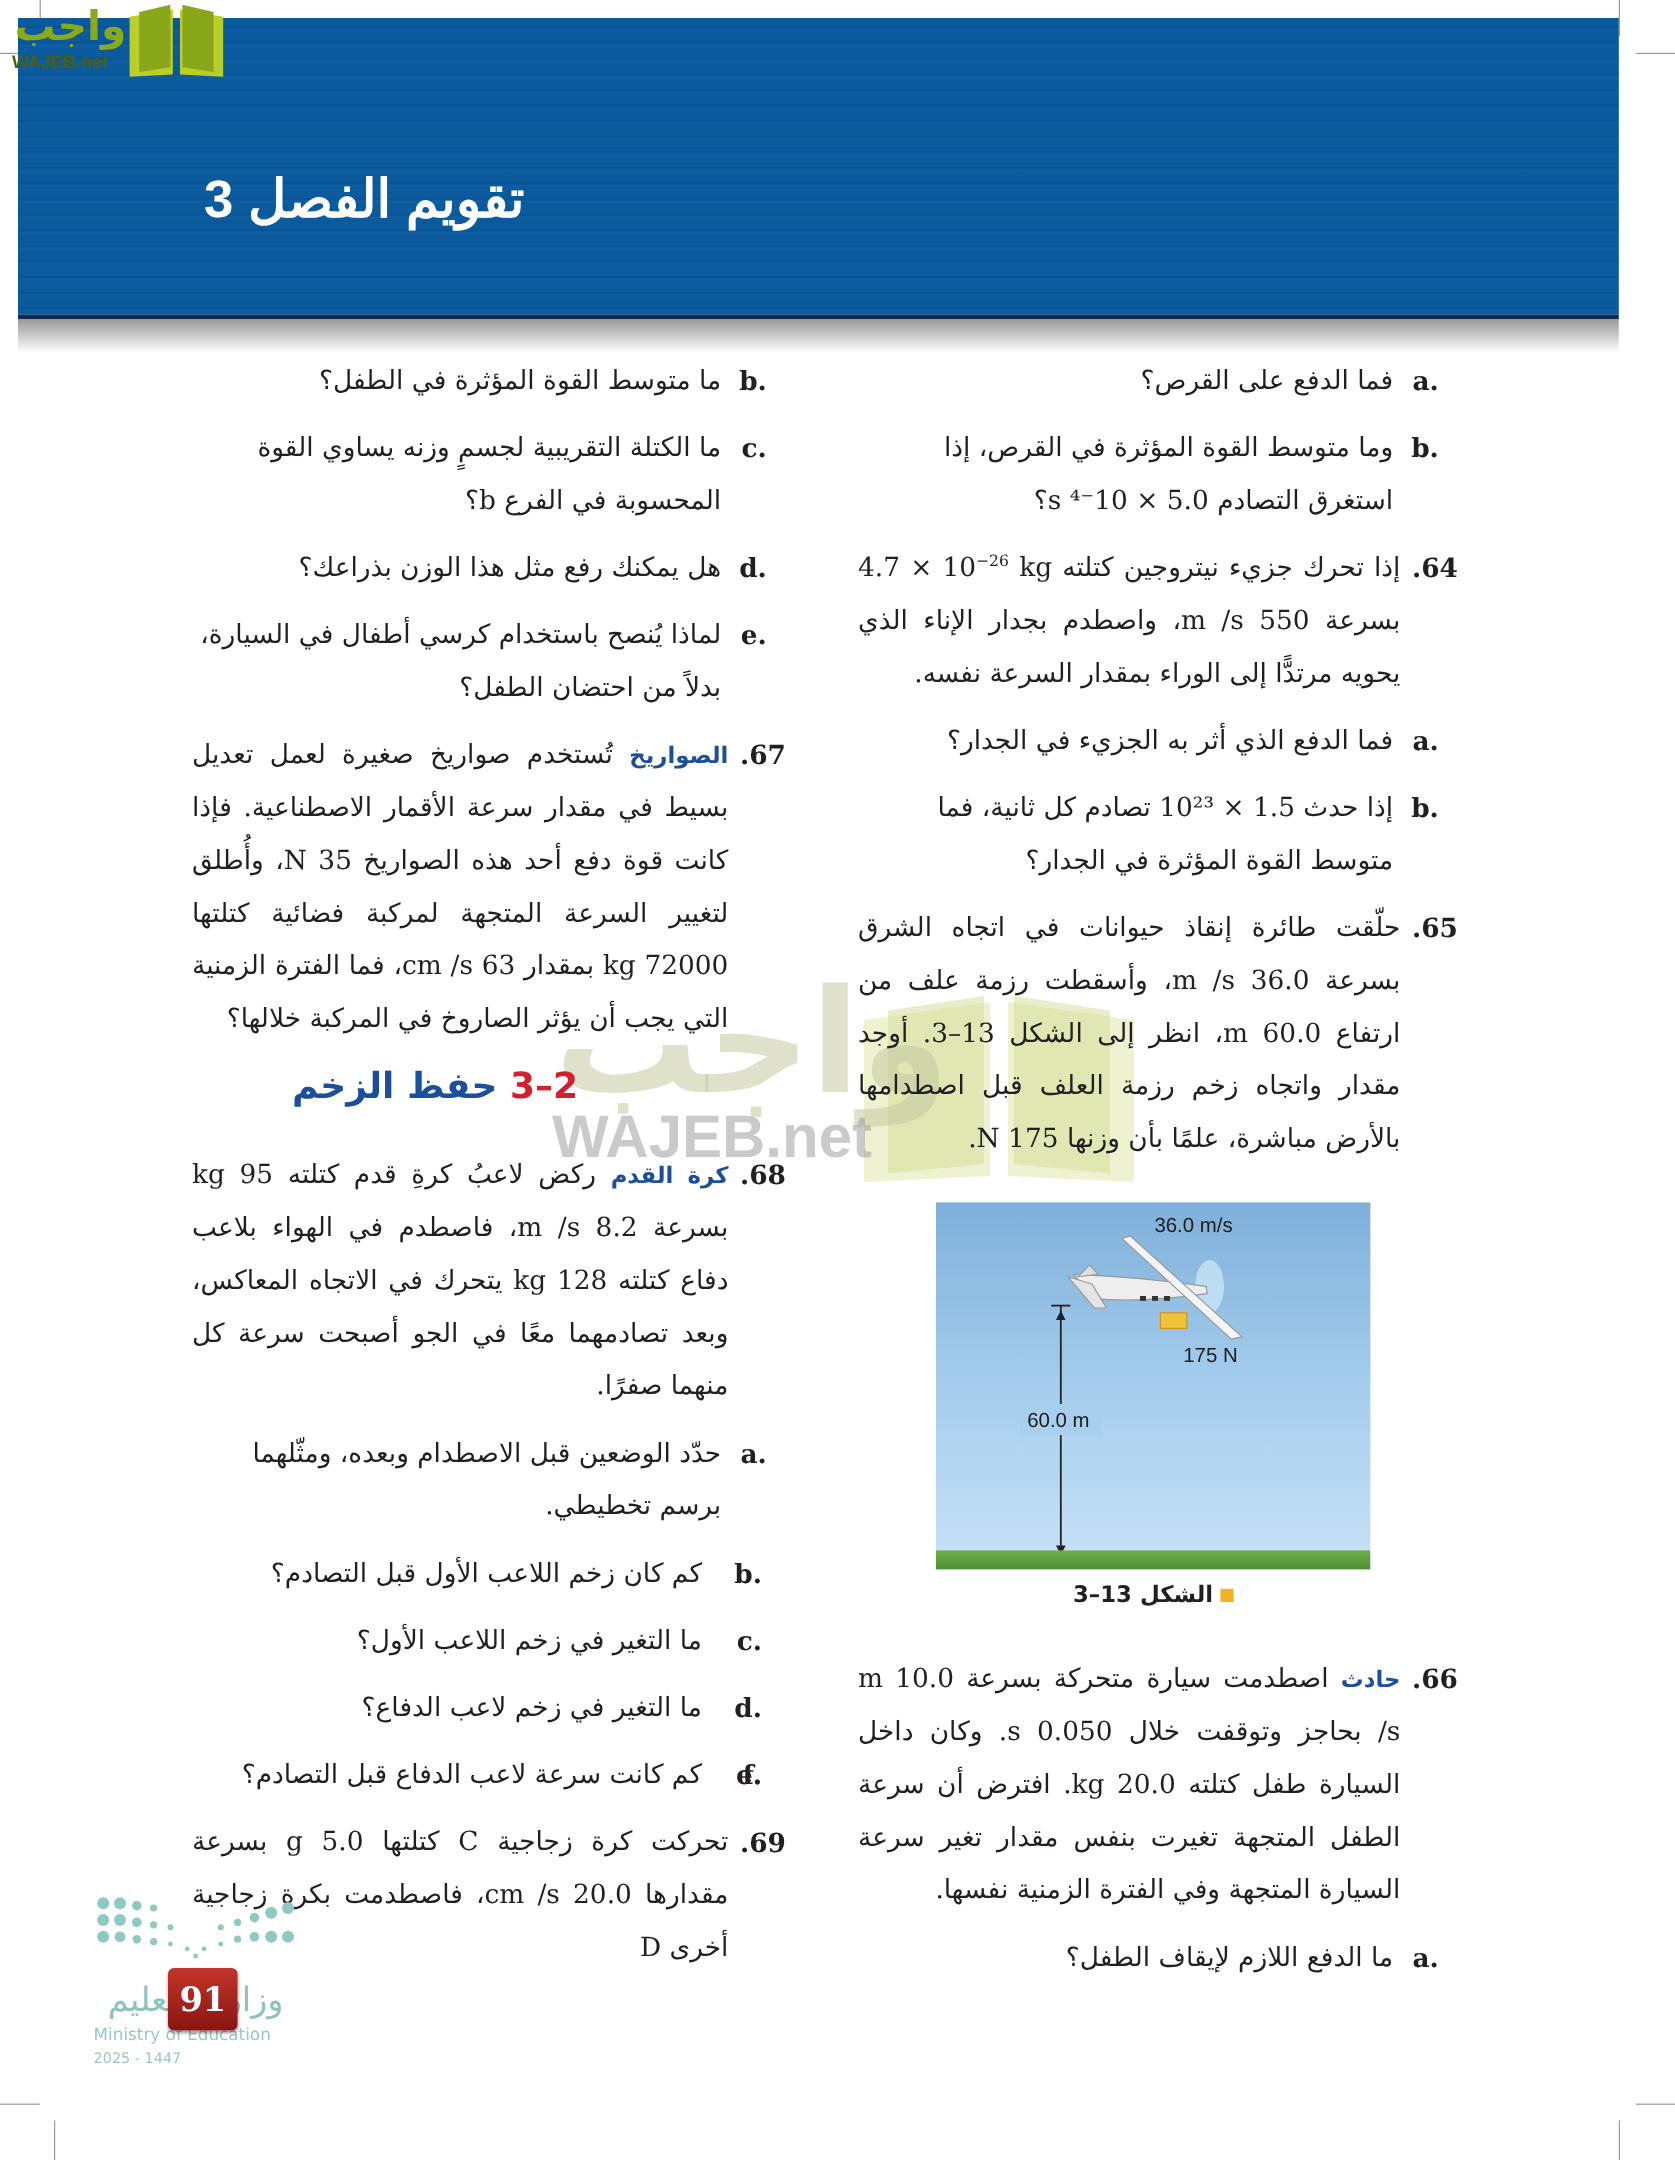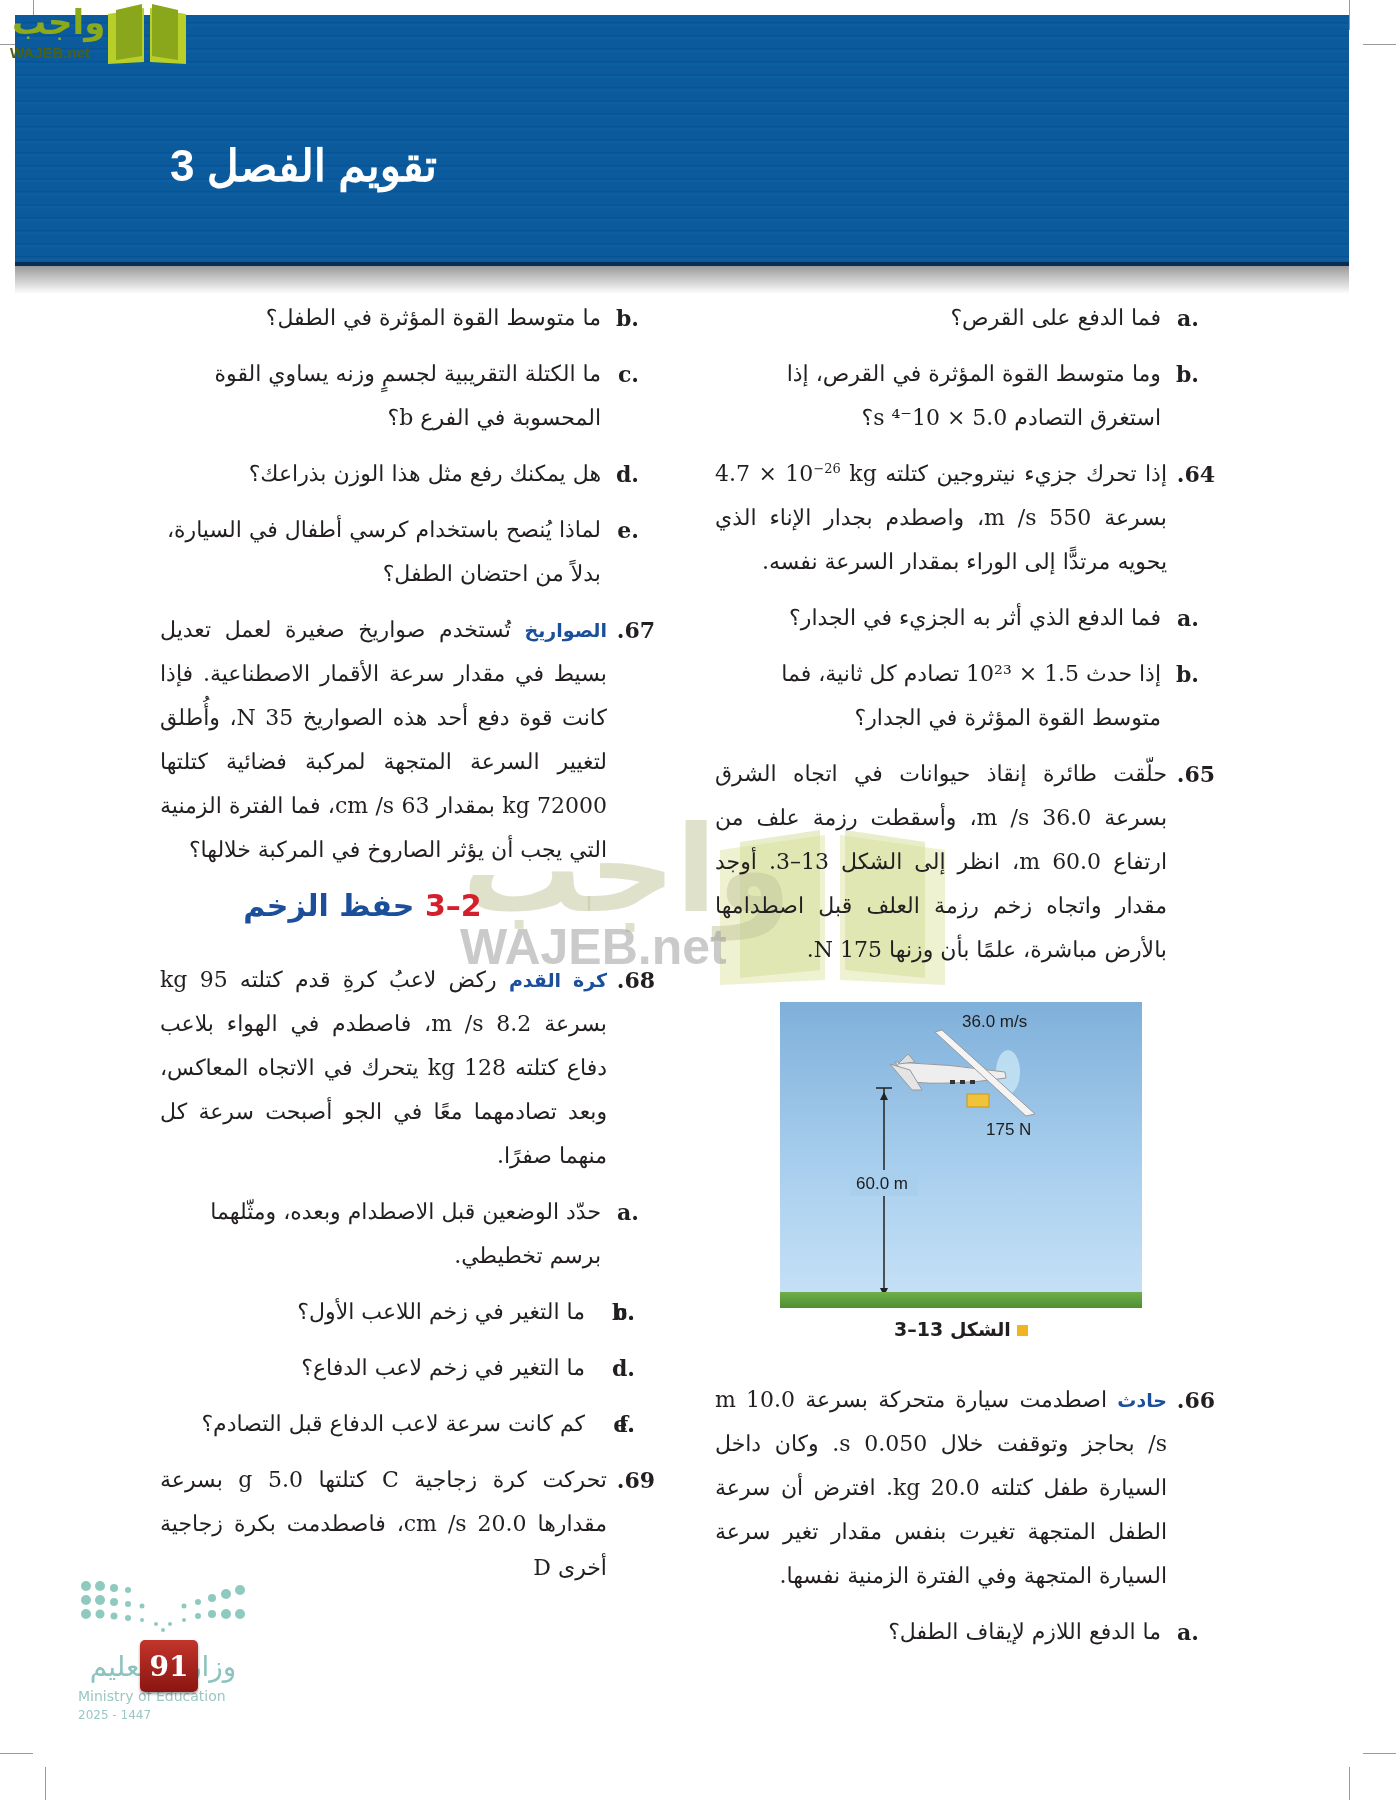--- a/index.html
+++ b/index.html
@@ -227,20 +227,21 @@
     <span class="num">.68</span>
     <span class="keyword">كرة القدم</span>
     <span>ركض لاعبُ كرةِ قدم كتلته 95 kg بسرعة 8.2 m /s، فاصطدم في الهواء بلاعب دفاع كتلته 128 kg يتحرك في الاتجاه المعاكس، وبعد تصادمهما معًا في الجو أصبحت سرعة كل منهما صفرًا.</span>
   </div>
   <div class="sub">
     <span class="letter">a.</span>
     <span class="sub-text">حدّد الوضعين قبل الاصطدام وبعده، ومثّلهما برسم تخطيطي.</span>
   </div>
   <div class="sub sub-indent">
     <span class="letter">b.</span>
+    <span class="sub-text">كم كان زخم اللاعب الأول قبل التصادم؟</span>
   </div>
   <div class="sub sub-indent">
     <span class="letter">c.</span>
     <span class="sub-text">ما التغير في زخم اللاعب الأول؟</span>
   </div>
   <div class="sub sub-indent">
     <span class="letter">d.</span>
     <span class="sub-text">ما التغير في زخم لاعب الدفاع؟</span>
   </div>
   <div class="sub sub-indent">

